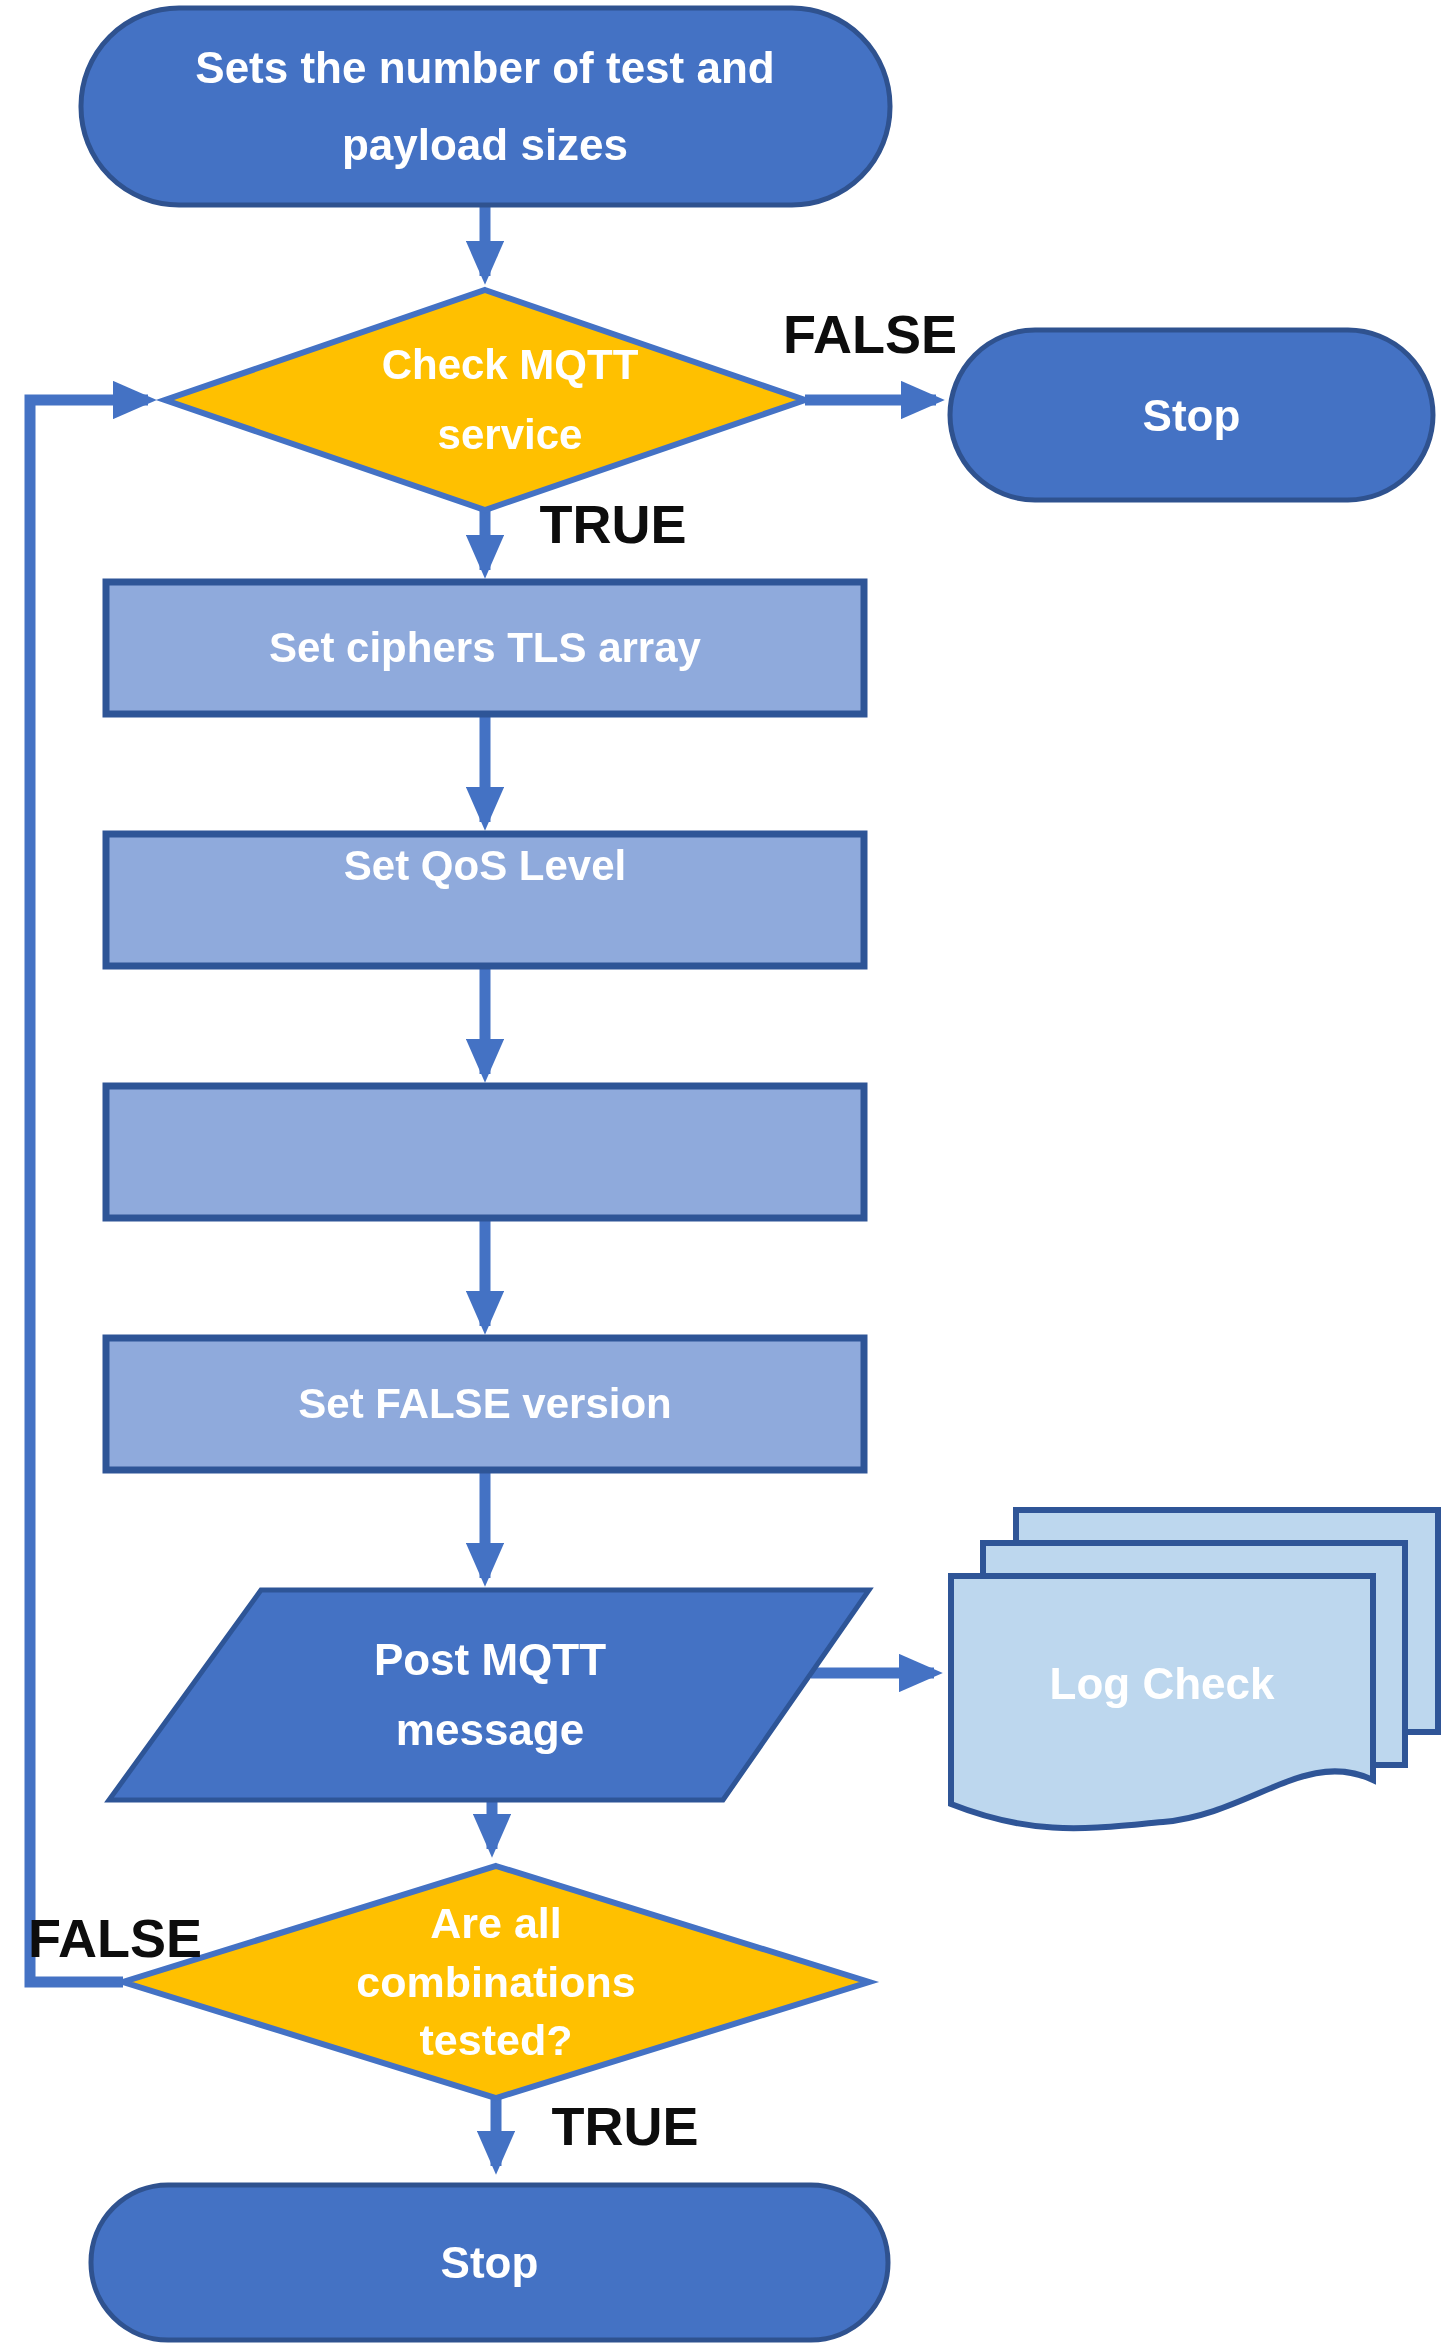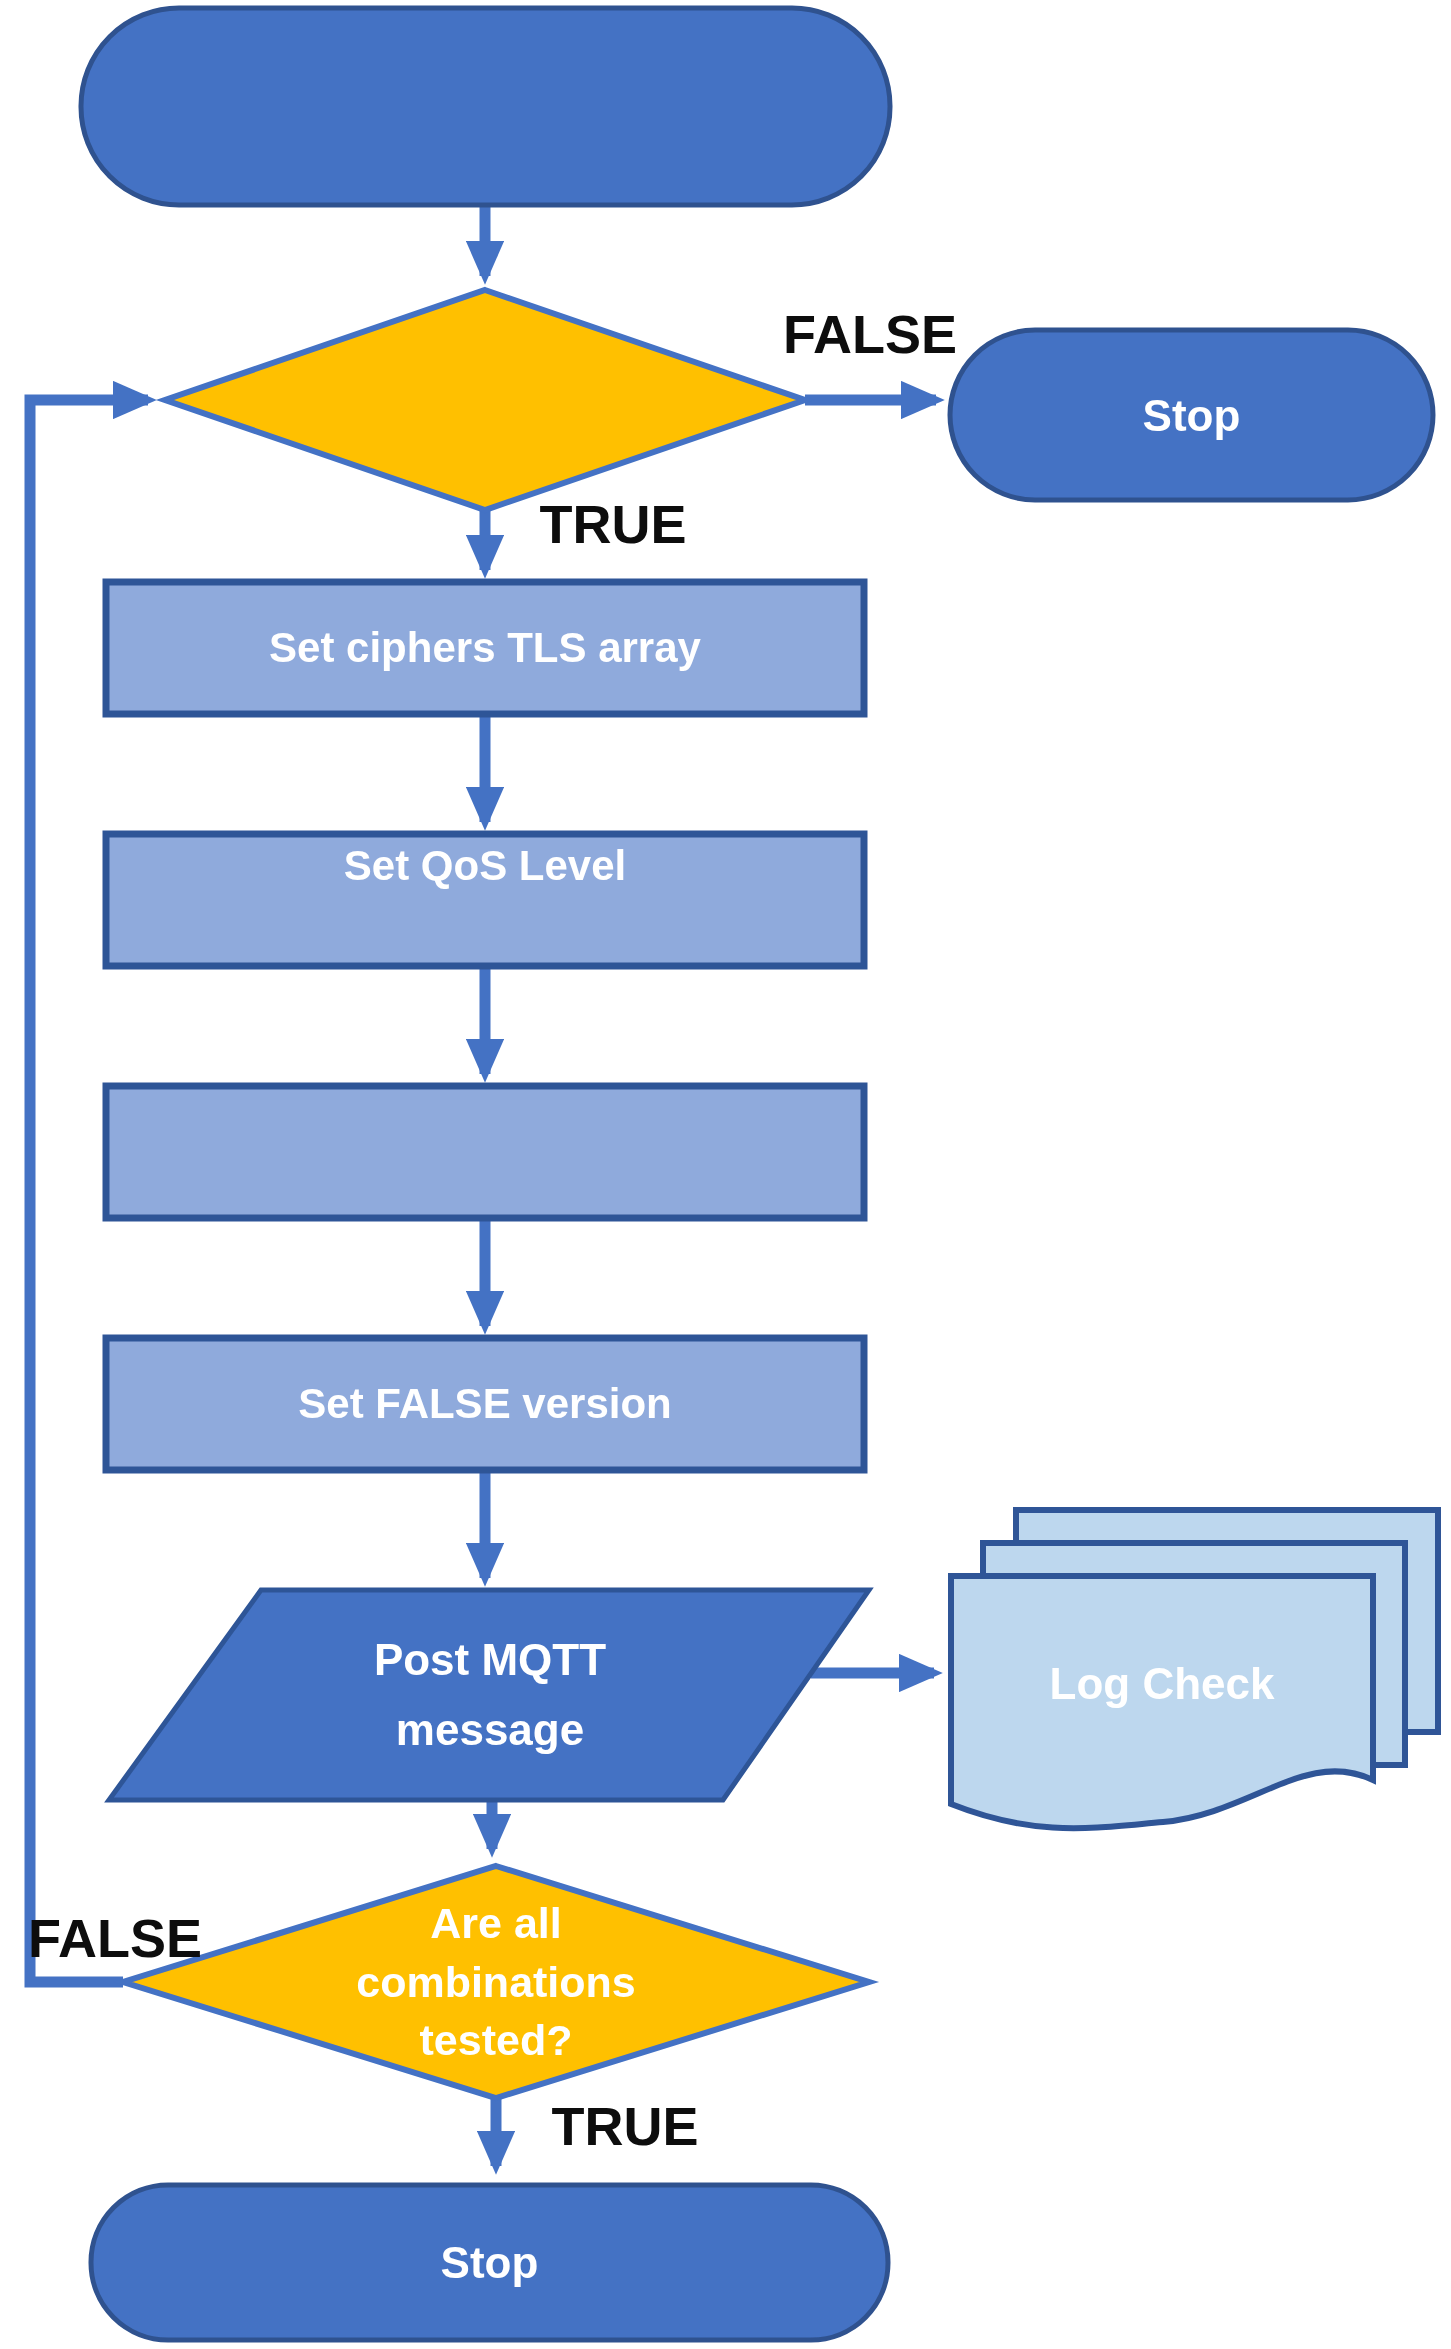--- a/index.html
+++ b/index.html
@@ -76,21 +76,23 @@
     <polygon class="io" points="261,1590 869,1590 723,1800 109,1800"></polygon>
 
     <rect class="doc" x="1016" y="1510" width="422" height="222"></rect>
     <rect class="doc" x="983" y="1543" width="422" height="222"></rect>
     <path class="doc" transform="translate(951,1576)" d="M0,0 H422 V204 C355,172 300,238 212,246 C142,252 86,262 0,228 Z"></path>
 
     <polygon class="decision" points="496,1866 869,1982 496,2098 123,1982"></polygon>
     <rect class="terminator" x="91" y="2185" width="797" height="155" rx="77" ry="77"></rect>
   </svg>
 
+  <div class="lbl lbl-node" style="left:150px;top:20px;width:670px;height:172px;">Sets the number of test and payload sizes</div>
 
+  <div class="lbl lbl-diamond" style="left:380px;top:300px;width:260px;height:200px;">Check MQTT service</div>
 
   <div class="lbl lbl-node" style="left:950px;top:330px;width:483px;height:170px;">Stop</div>
 
   <div class="lbl lbl-rect" style="left:106px;top:582px;width:758px;height:132px;">Set ciphers TLS array</div>
 
   <div class="lbl lbl-rect" style="left:106px;top:800px;width:758px;height:132px;">Set QoS Level</div>
 
 
   <div class="lbl lbl-rect" style="left:106px;top:1338px;width:758px;height:132px;">Set FALSE version</div>
 

